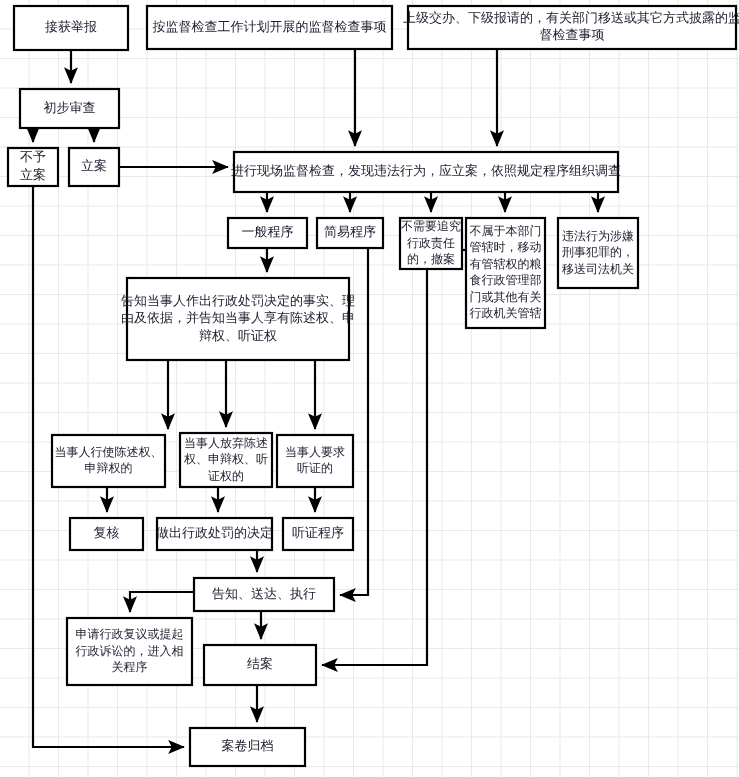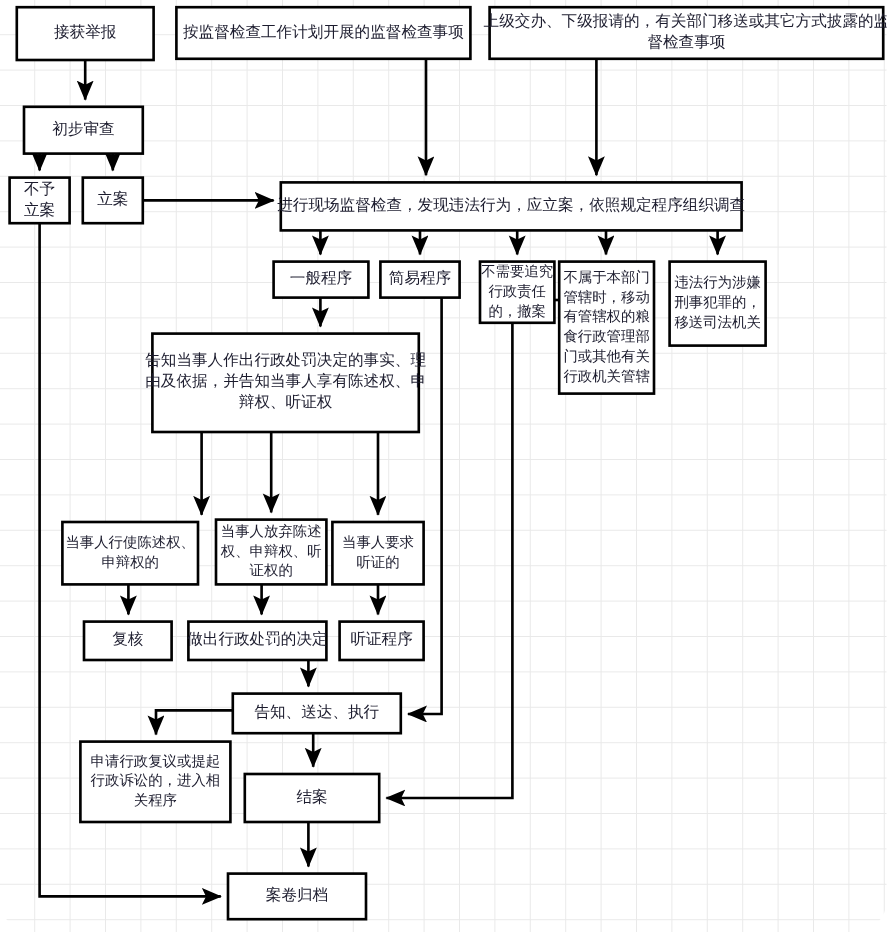--- a/index.html
+++ b/index.html
@@ -10,21 +10,20 @@
     overflow:hidden;
   }
   #chart-root{
     position:relative;
     width:739px;height:777px;
     background-image:
       linear-gradient(to right, #e9e9e9 1px, transparent 1px),
       linear-gradient(to bottom, #e9e9e9 1px, transparent 1px);
     background-size:29.5px 29.5px;
     background-position:-1px -1px;
-    border-radius:27px;
   }
   svg#flow{position:absolute;left:0;top:0;width:739px;height:777px;}
   .node rect{fill:#ffffff;stroke:#000000;stroke-width:2.2;}
   .node text{
     fill:#1c1c2e;
     font-family:"Liberation Sans","DejaVu Sans",sans-serif;
     text-anchor:middle;
     dominant-baseline:middle;
   }
   .edge{stroke:#000000;stroke-width:2.2;fill:none;}

